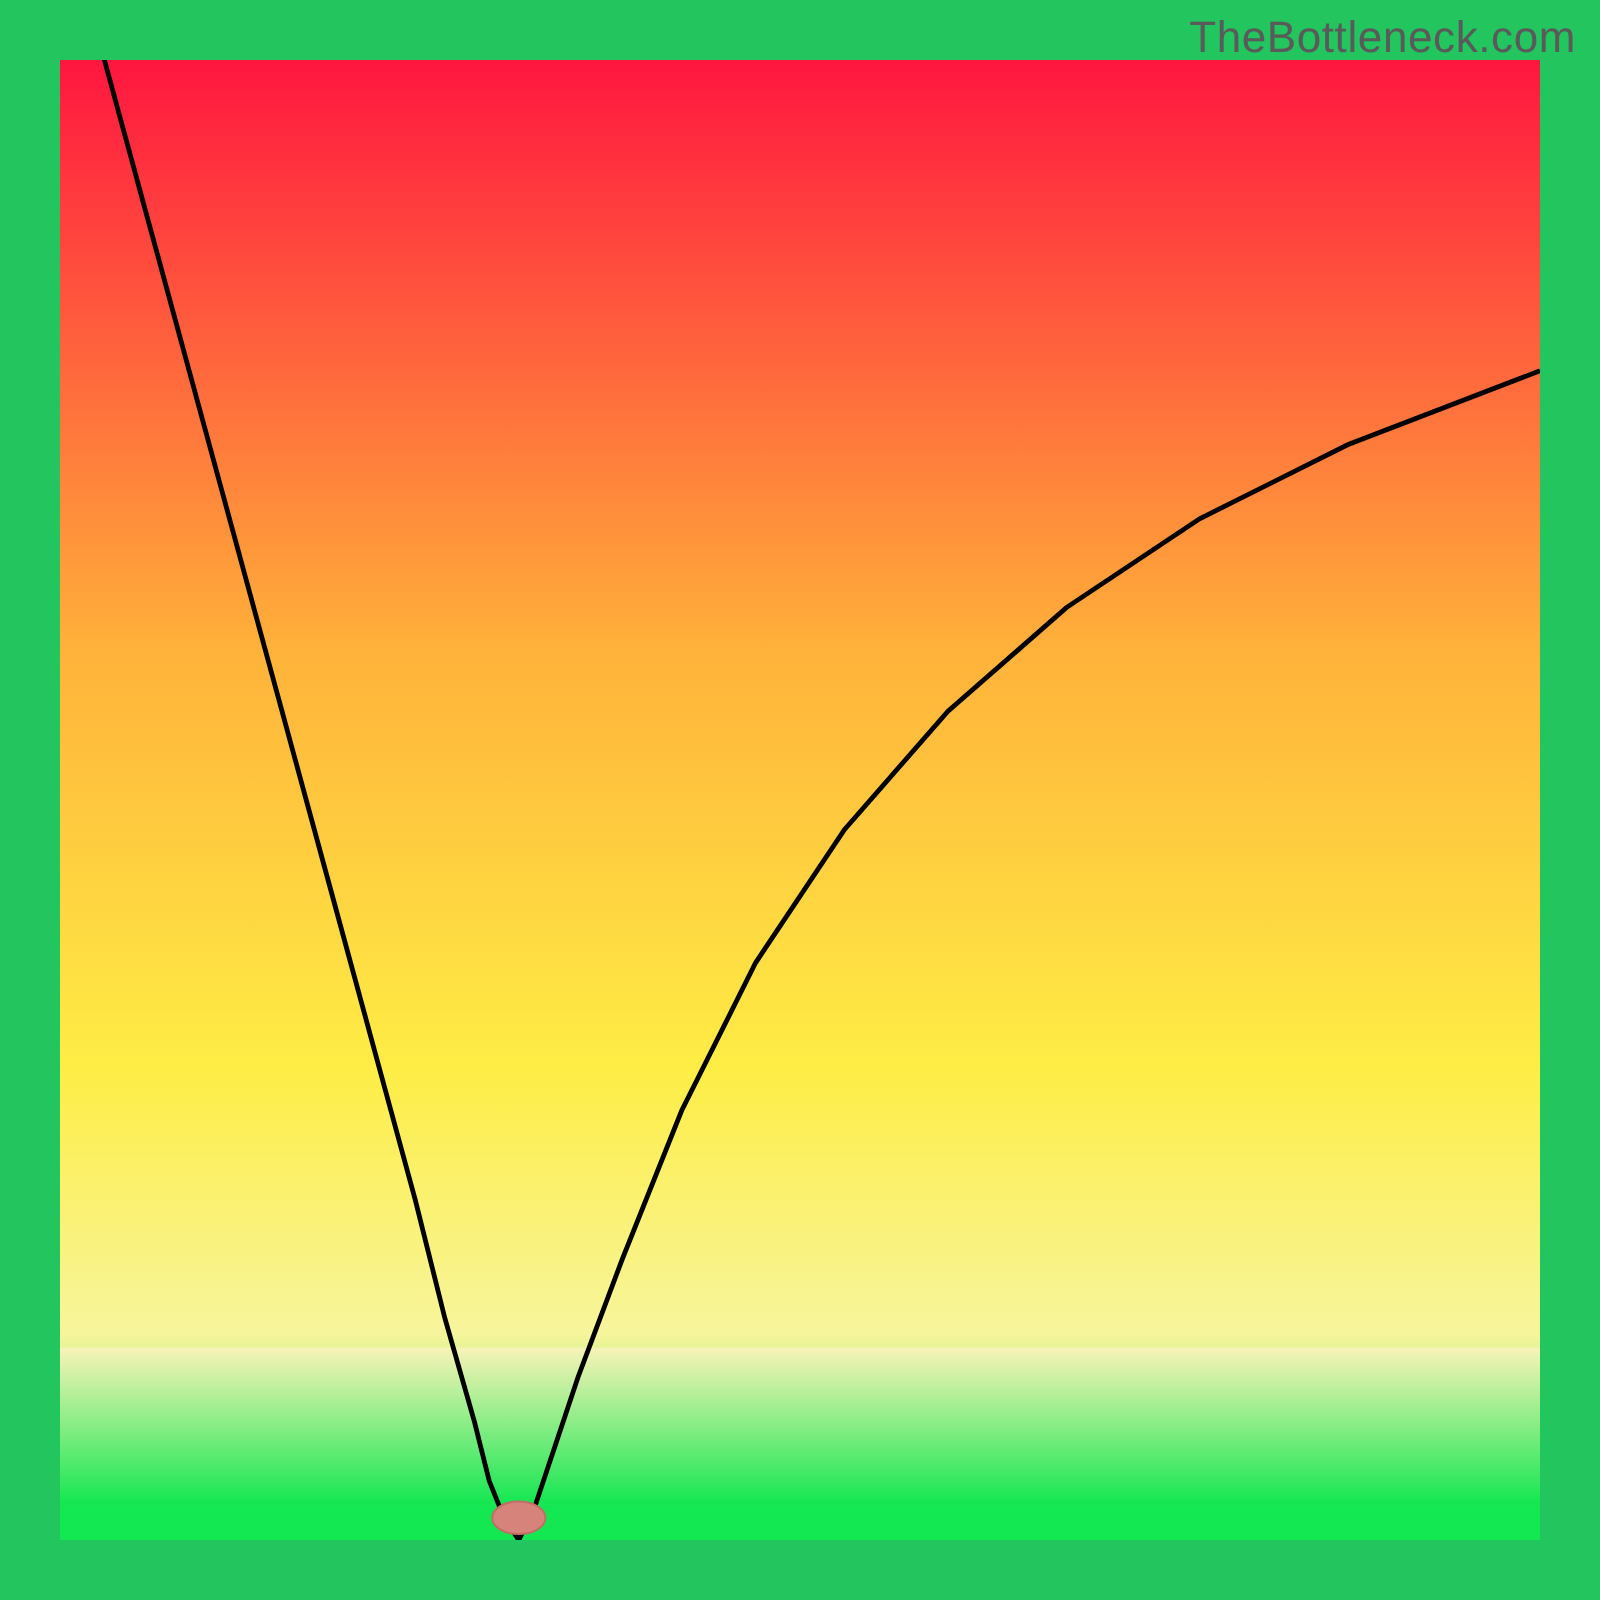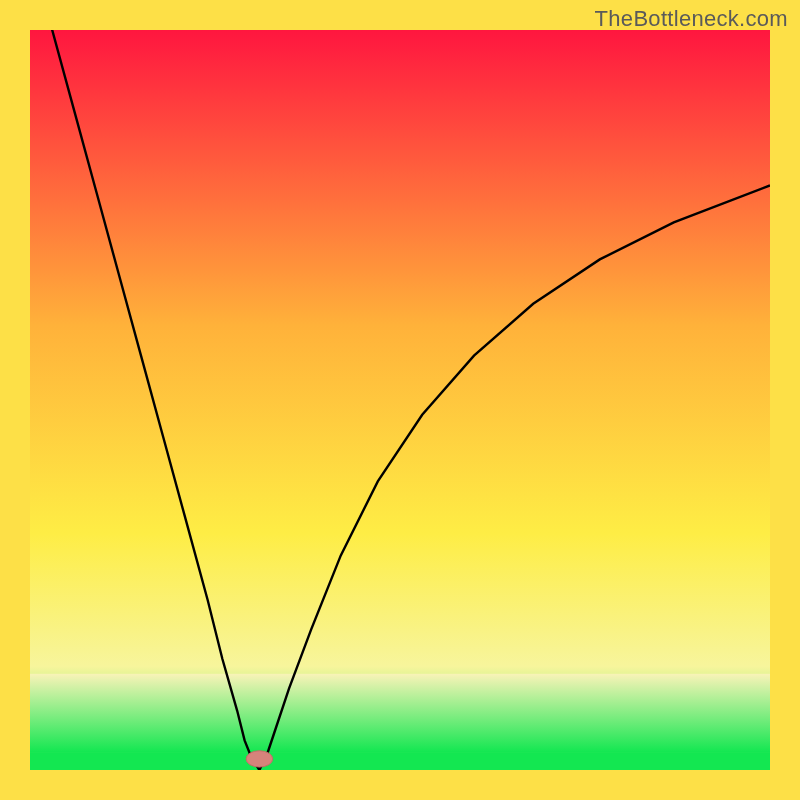--- a/index.html
+++ b/index.html
@@ -1,21 +1,21 @@
 <!DOCTYPE html>
 <html><head>
 <meta charset="utf-8">
 <style>
   * { margin: 0; padding: 0; box-sizing: border-box; }
   html, body { width: 800px; height: 800px; overflow: hidden; background: #000; }
   .frame {
     position: relative;
     width: 800px;
     height: 800px;
-    background: #fde047;
+    background: #22c55e;
   }
   .plot {
     position: absolute;
     left: 30px;
     top: 30px;
     width: 740px;
     height: 740px;
   }
   .watermark {
     position: absolute;

